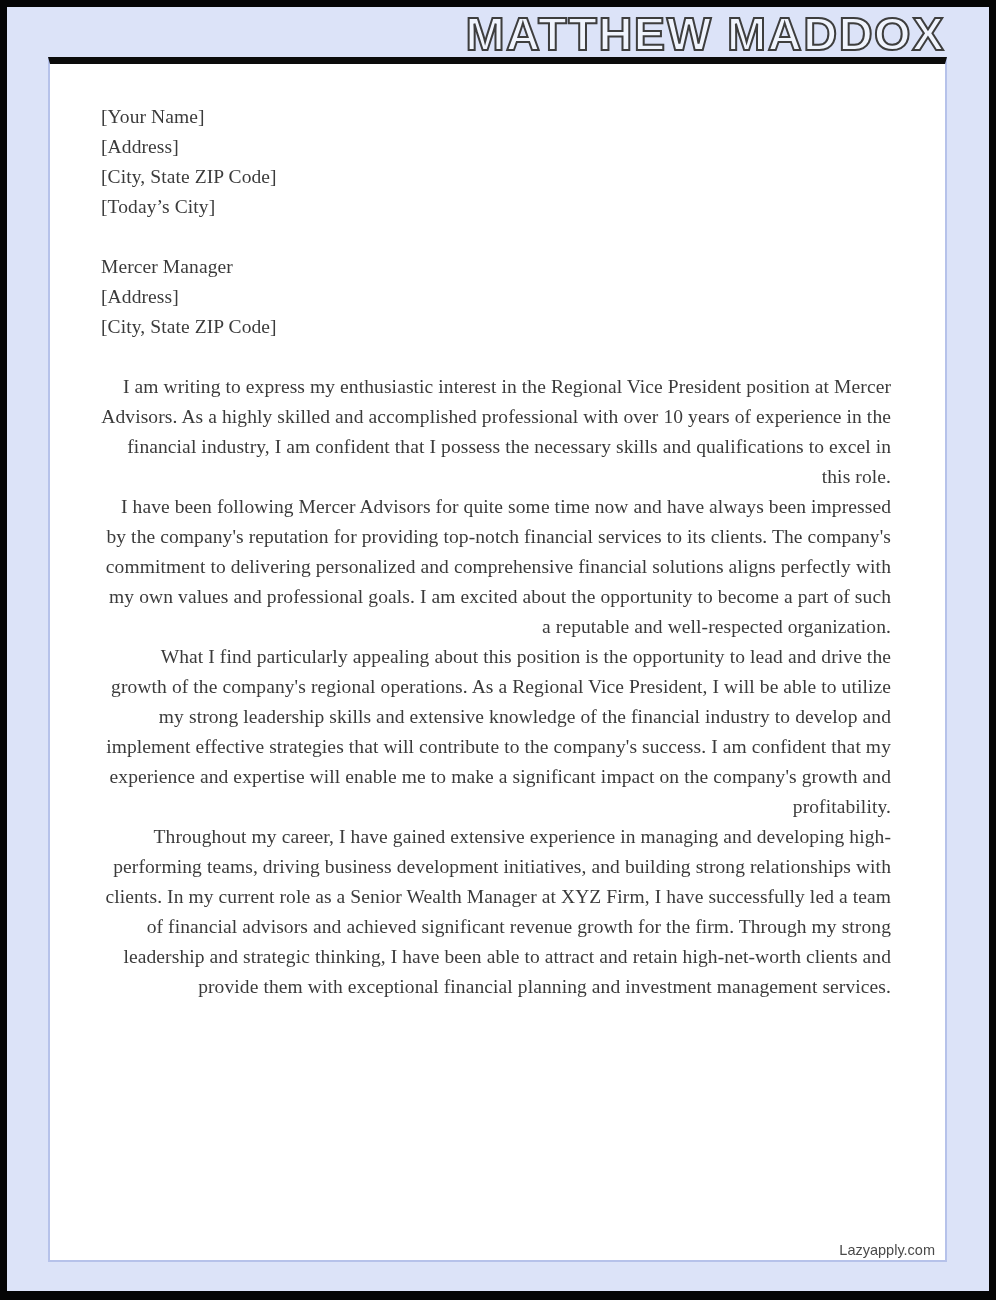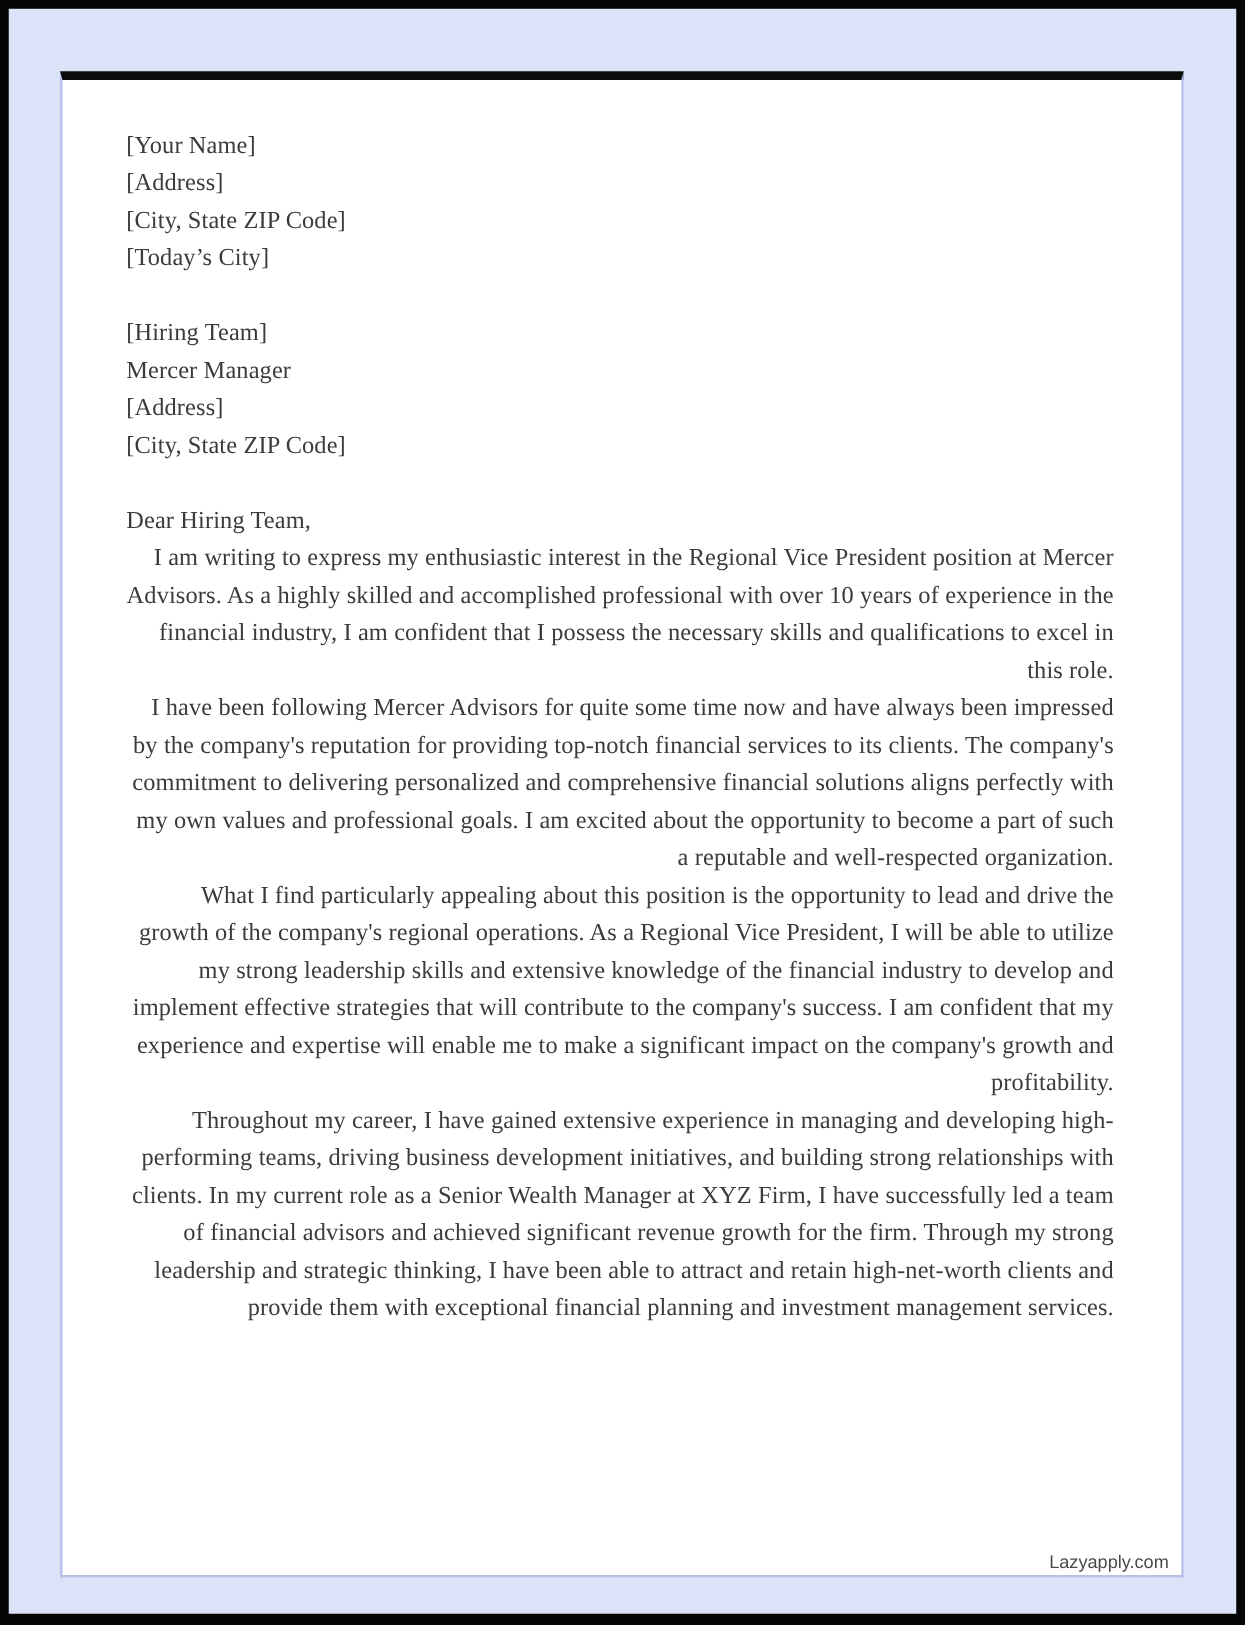--- a/index.html
+++ b/index.html
@@ -68,39 +68,40 @@
     text-decoration: none;
     margin-top: 20px;
   }
 </style>
 </head>
 <body>
 
 <div class="frame">
   <div class="canvas">
 
+    <div class="letterhead">
+      <h1>MATTHEW MADDOX</h1>
+    </div>
 
     <div class="page">
       <div class="content">
 
         <div class="block">
           <p>[Your Name]</p>
           <p>[Address]</p>
           <p>[City, State ZIP Code]</p>
           <p>[Today’s City]</p>
         </div>
 
         <div class="block">
-          <p>[Hiring Team]</p>
           <p>Mercer Manager</p>
           <p>[Address]</p>
           <p>[City, State ZIP Code]</p>
         </div>
 
-        <p class="block">Dear Hiring Team,</p>
 
         <p class="block para">I am writing to express my enthusiastic interest in the Regional Vice President position at Mercer Advisors. As a highly skilled and accomplished professional with over 10 years of experience in the financial industry, I am confident that I possess the necessary skills and qualifications to excel in this role.</p>
         <p class="block para">I have been following Mercer Advisors for quite some time now and have always been impressed by the company's reputation for providing top-notch financial services to its clients. The company's commitment to delivering personalized and comprehensive financial solutions aligns perfectly with my own values and professional goals. I am excited about the opportunity to become a part of such a reputable and well-respected organization.</p>
         <p class="block para">What I find particularly appealing about this position is the opportunity to lead and drive the growth of the company's regional operations. As a Regional Vice President, I will be able to utilize my strong leadership skills and extensive knowledge of the financial industry to develop and implement effective strategies that will contribute to the company's success. I am confident that my experience and expertise will enable me to make a significant impact on the company's growth and profitability.</p>
         <p class="block para">Throughout my career, I have gained extensive experience in managing and developing high-performing teams, driving business development initiatives, and building strong relationships with clients. In my current role as a Senior Wealth Manager at XYZ Firm, I have successfully led a team of financial advisors and achieved significant revenue growth for the firm. Through my strong leadership and strategic thinking, I have been able to attract and retain high-net-worth clients and provide them with exceptional financial planning and investment management services.</p>
 
       </div>
 
       <a class="watermark">Lazyapply.com</a>
     </div>

